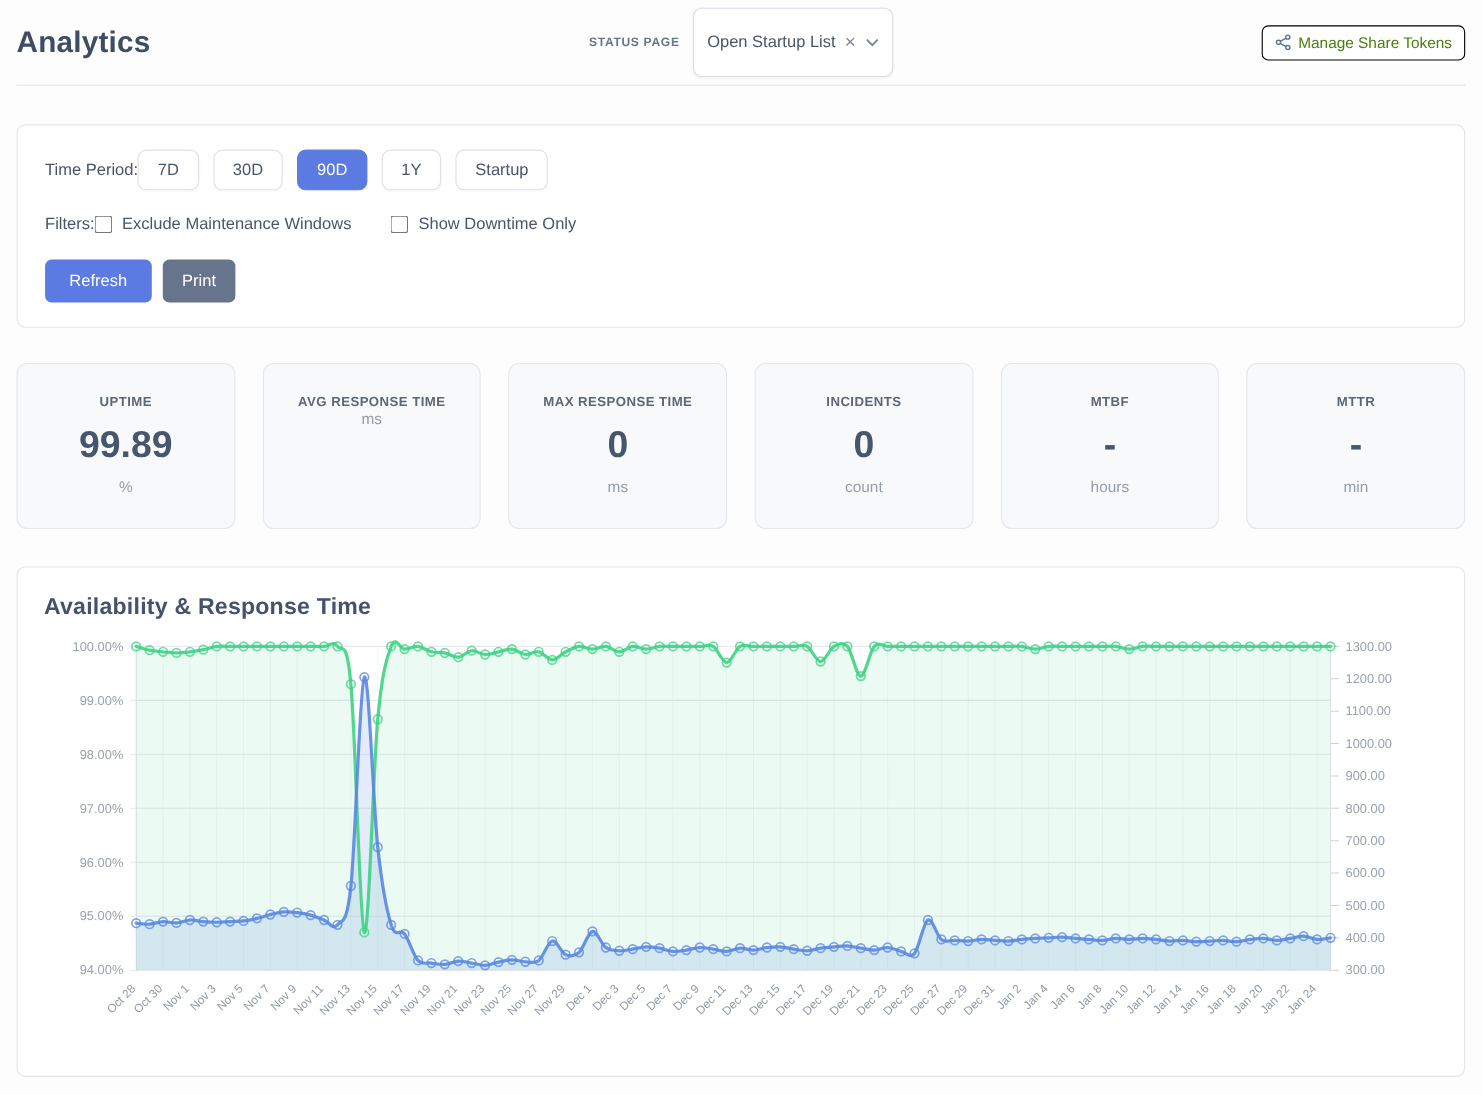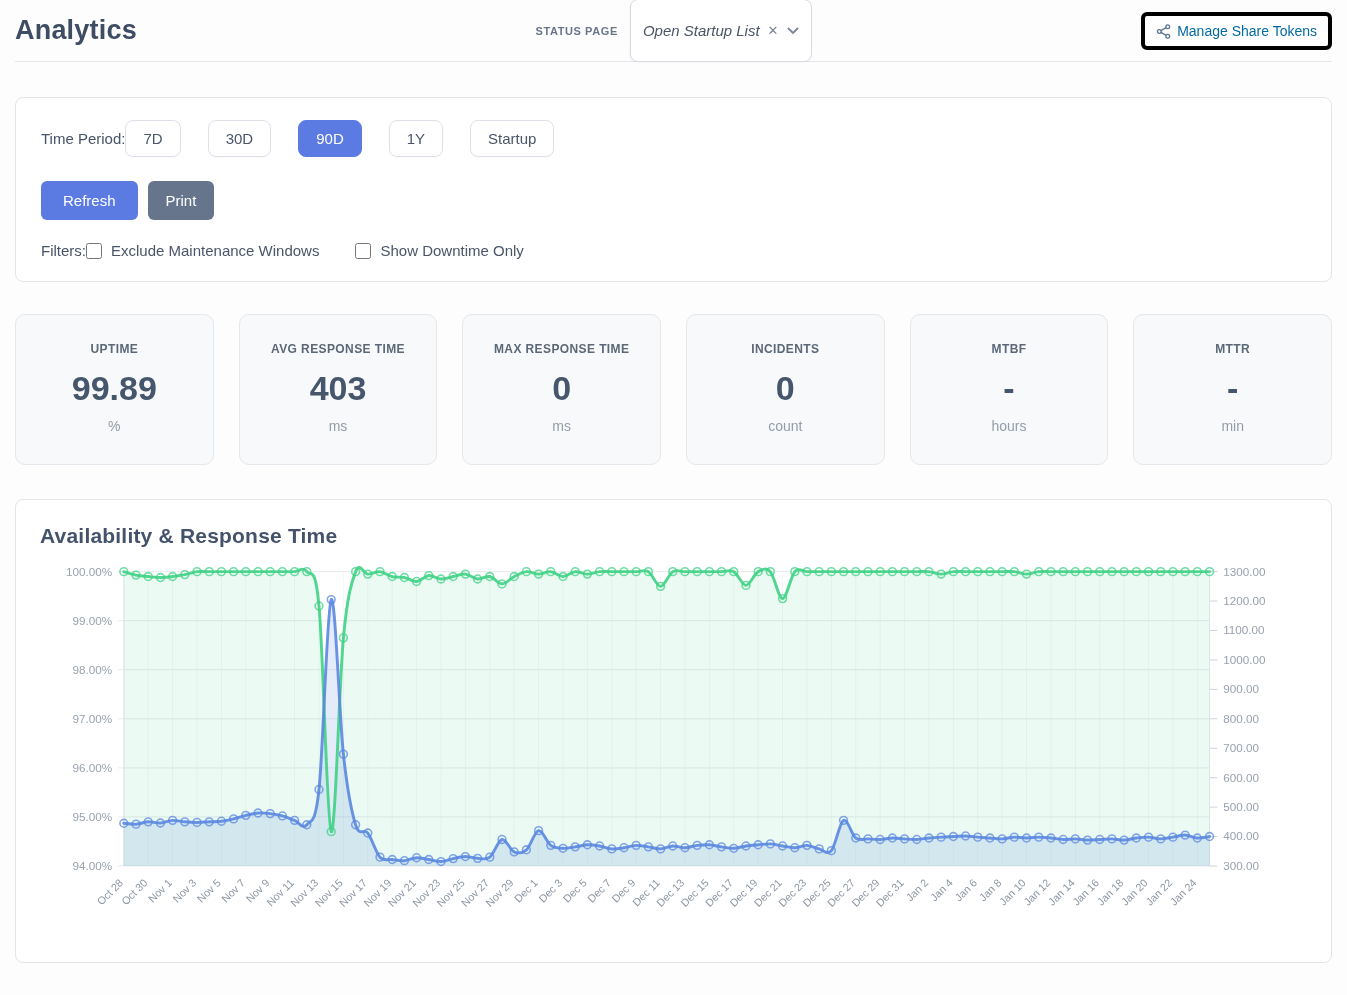--- a/index.html
+++ b/index.html
@@ -3,35 +3,35 @@
 <meta charset="utf-8">
 <style>
   * { margin:0; padding:0; box-sizing:border-box; }
   body {
     font-family:"Liberation Sans","DejaVu Sans",sans-serif;
     background:#fdfdfe; color:#46566c; width:1347px;
   }
   .page { padding:0 15px; }
 
   
-  .header { position:relative; display:flex; align-items:center; height:62px; border-bottom:1px solid #e4e6ea; }
+  .header { position:relative; display:flex; align-items:center; height:78px; border-bottom:1px solid #e4e6ea; }
   .app-title { font-size:27px; font-weight:700; color:#3e4d63; letter-spacing:.2px; }
   .header-center { position:absolute; left:50%; transform:translateX(-50%); display:flex; align-items:center; gap:12px; }
   .status-label { font-size:11px; font-weight:700; color:#69758a; letter-spacing:.6px; }
-  .page-select { display:flex; align-items:center; gap:7px; border:1px solid #d7dce2; border-radius:8px; background:#fff; padding:22px 12px; cursor:pointer; box-shadow:0 1px 2px rgba(0,0,0,.03);font-style:italic; }
+  .page-select { display:flex; align-items:center; gap:7px; border:1px solid #d7dce2; border-radius:8px; background:#fff; padding:22px 12px; cursor:pointer; box-shadow:0 1px 2px rgba(0,0,0,.03); }
   .page-select .sel-text { font-size:15px; color:#4a5568; }
   .page-select .clear-x { font-size:13px; color:#7a8596; padding:0 1px; }
   .header-right { margin-left:auto; }
-  .manage-btn { display:flex; align-items:flex-end; gap:6px; border:4px solid #000000; border-radius:6px; background:#fff; padding:7px 11px; font-size:14px; color:#0369a1; cursor:pointer; }
+  .manage-btn { display:flex; align-items:center; gap:6px; border:1px solid #000000; border-radius:6px; background:#fff; padding:7px 11px; font-size:14px; color:#4d7c0f; cursor:pointer; }
 
   
   .panel { margin-top:35px; border:1px solid #e2e5ea; border-radius:8px; background:#fff; padding:22px 25px; }
   .row { display:flex; align-items:center; }
   .tp-label, .flt-label { font-size:15px; color:#475366; margin-right:0; }
-  .tp-btn { border:1px solid #dde1e7; border-radius:8px; background:#fff; padding:9px 17px; font-size:15px; color:#4a5568; margin-right:27px; cursor:pointer; box-shadow:0 1px 1px rgba(0,0,0,.02); }
+  .tp-btn { border:1px solid #dde1e7; border-radius:8px; background:#fff; padding:9px 17px; font-size:15px; color:#4a5568; margin-right:13px; cursor:pointer; box-shadow:0 1px 1px rgba(0,0,0,.02); }
   .tp-btn.active { background:#5b7be2; border-color:#5b7be2; color:#fff; }
   .filters-row { margin-top:22px; }
   .chk-group { display:flex; align-items:center; margin-right:36px; }
   .chk-group input { width:16px; height:16px; margin-right:9px; accent-color:#5b7be2; cursor:pointer; }
   .chk-group label { font-size:15px; color:#4a5568; cursor:pointer; }
   .actions-row { margin-top:24px; }
   .btn { border:none; border-radius:6px; font-size:15px; color:#fff; padding:11px 22px; margin-right:10px; cursor:pointer; }
   .btn.refresh { background:#5b7be2; }
   .btn.print { background:#66758c; padding:11px 18px; }
 
@@ -87,46 +87,45 @@
 
   <div class="panel">
     <div class="row">
       <span class="tp-label">Time Period:</span>
       <button class="tp-btn">7D</button>
       <button class="tp-btn">30D</button>
       <button class="tp-btn active">90D</button>
       <button class="tp-btn">1Y</button>
       <button class="tp-btn">Startup</button>
     </div>
-    <div class="row actions-row">
-      <button class="btn refresh">Refresh</button>
-      <button class="btn print">Print</button>
-    </div>
     <div class="row filters-row">
       <span class="flt-label">Filters:</span>
       <span class="chk-group">
         <input type="checkbox" id="chk0" style="">
         <label for="chk0">Exclude Maintenance Windows</label>
       </span>
       <span class="chk-group">
         <input type="checkbox" id="chk1" style="">
         <label for="chk1">Show Downtime Only</label>
       </span>
     </div>
+    <div class="row actions-row">
+      <button class="btn refresh">Refresh</button>
+      <button class="btn print">Print</button>
+    </div>
   </div>
 
   <div class="stats">
     <div class="stat-card">
       <div class="stat-label">UPTIME</div>
       <div class="stat-value">99.89</div>
       <div class="stat-unit">%</div>
     </div>
     <div class="stat-card">
       <div class="stat-label">AVG RESPONSE TIME</div>
-      <div class="stat-value">403</div>
       <div class="stat-unit">ms</div>
     </div>
     <div class="stat-card">
       <div class="stat-label">MAX RESPONSE TIME</div>
       <div class="stat-value">0</div>
       <div class="stat-unit">ms</div>
     </div>
     <div class="stat-card">
       <div class="stat-label">INCIDENTS</div>
       <div class="stat-value">0</div>

